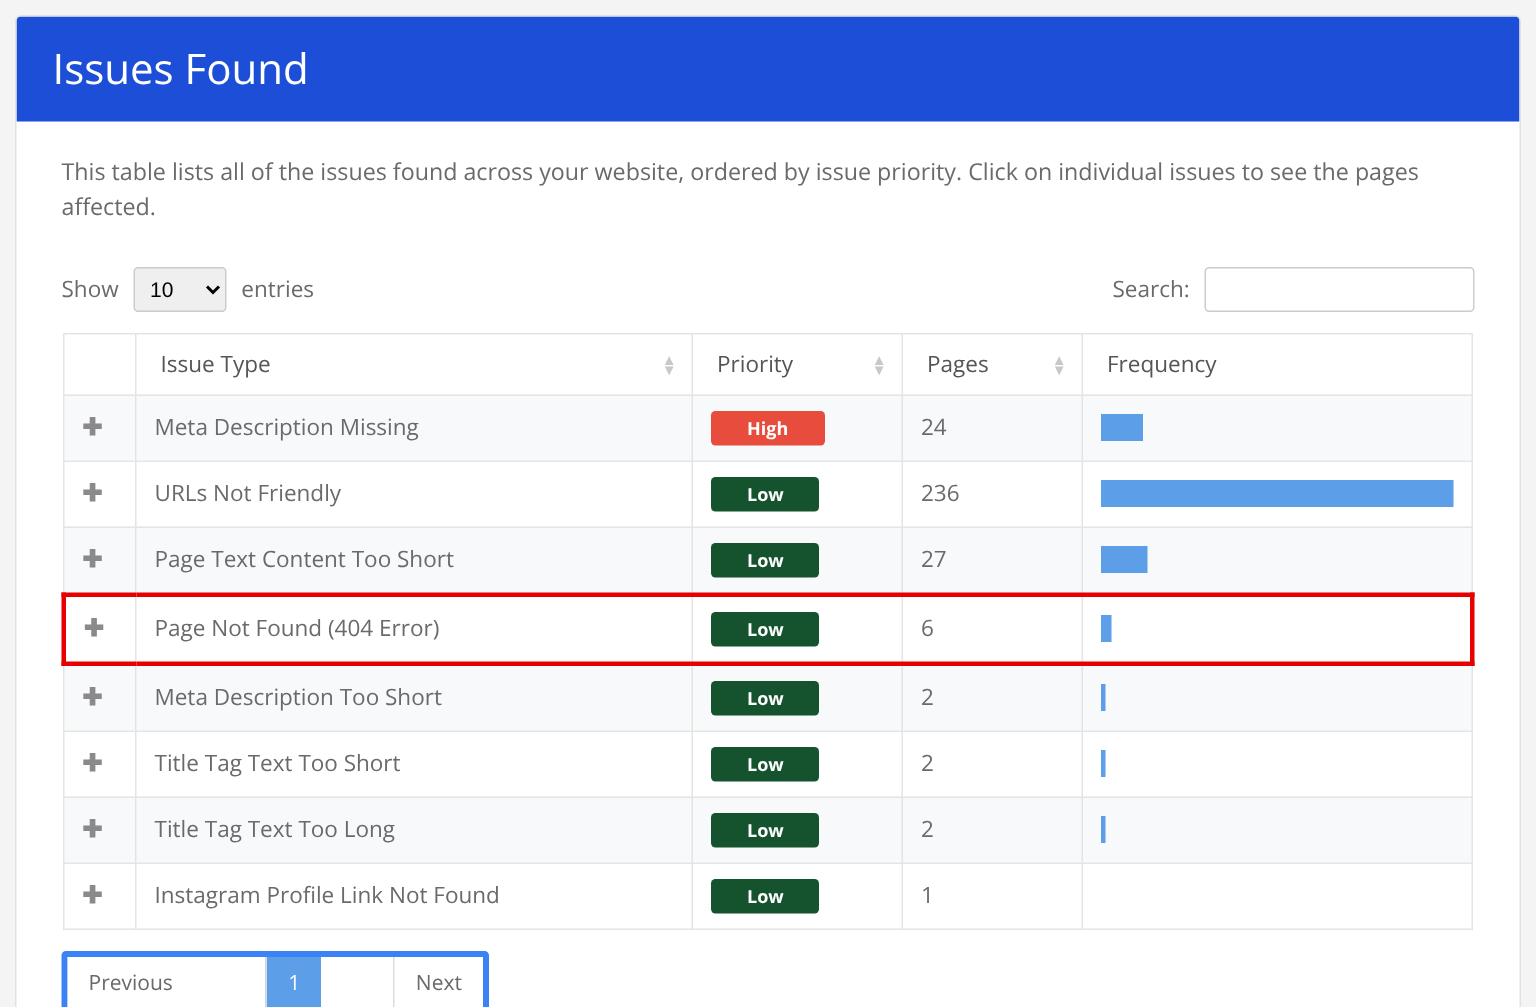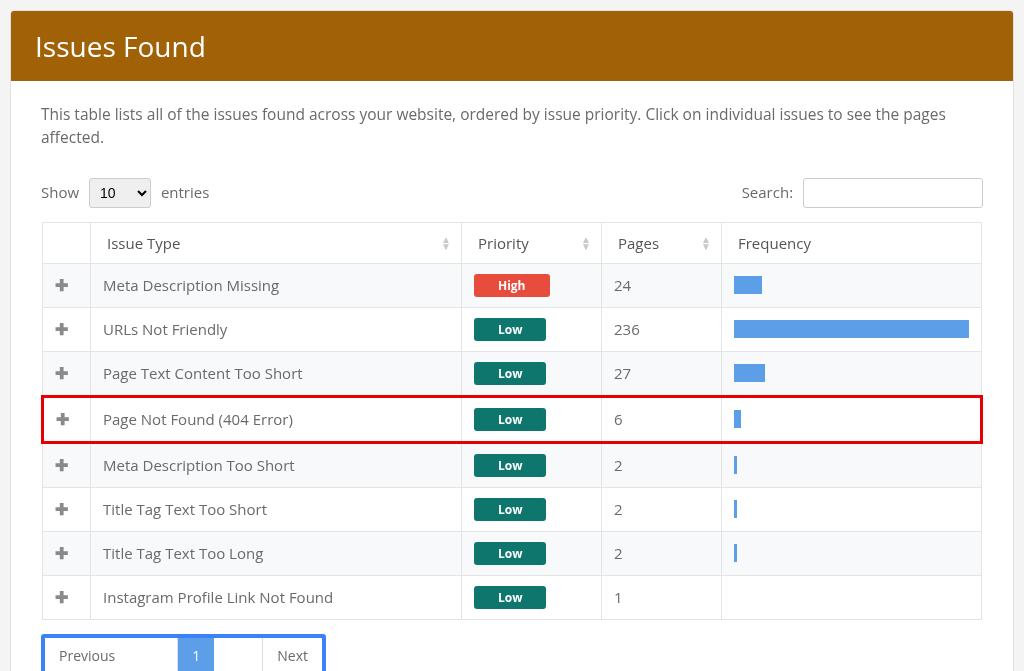--- a/index.html
+++ b/index.html
@@ -10,21 +10,21 @@
     background: #f4f4f4;
     padding: 10px;
   }
   .panel {
     background: #fff;
     border: 1px solid #e1e1e1;
     border-radius: 4px;
     overflow: hidden;
   }
   .panel-header {
-    background: #a16207;
+    background: #1d4ed8;
     color: #fff;
     padding: 16px 24px;
     font-size: 28px;
     font-weight: 400;
   }
   .panel-body {
     padding: 22px 30px 24px 30px;
   }
   .description {
     color: #6a6a6a;
@@ -106,21 +106,21 @@
   }
   .badge {
     display: inline-block;
     padding: 3px 24px;
     border-radius: 3px;
     color: #fff;
     font-size: 12px;
     font-weight: 700;
   }
   .badge-high { background: #e74c3c; }
-  .badge-low  { background: #0f766e; }
+  .badge-low  { background: #14532d; }
   .freq-bar-wrap {
     width: 100%;
     height: 18px;
     position: relative;
   }
   .freq-bar {
     height: 18px;
     background: #5c9ee7;
   }
   tr.highlight-row td {

